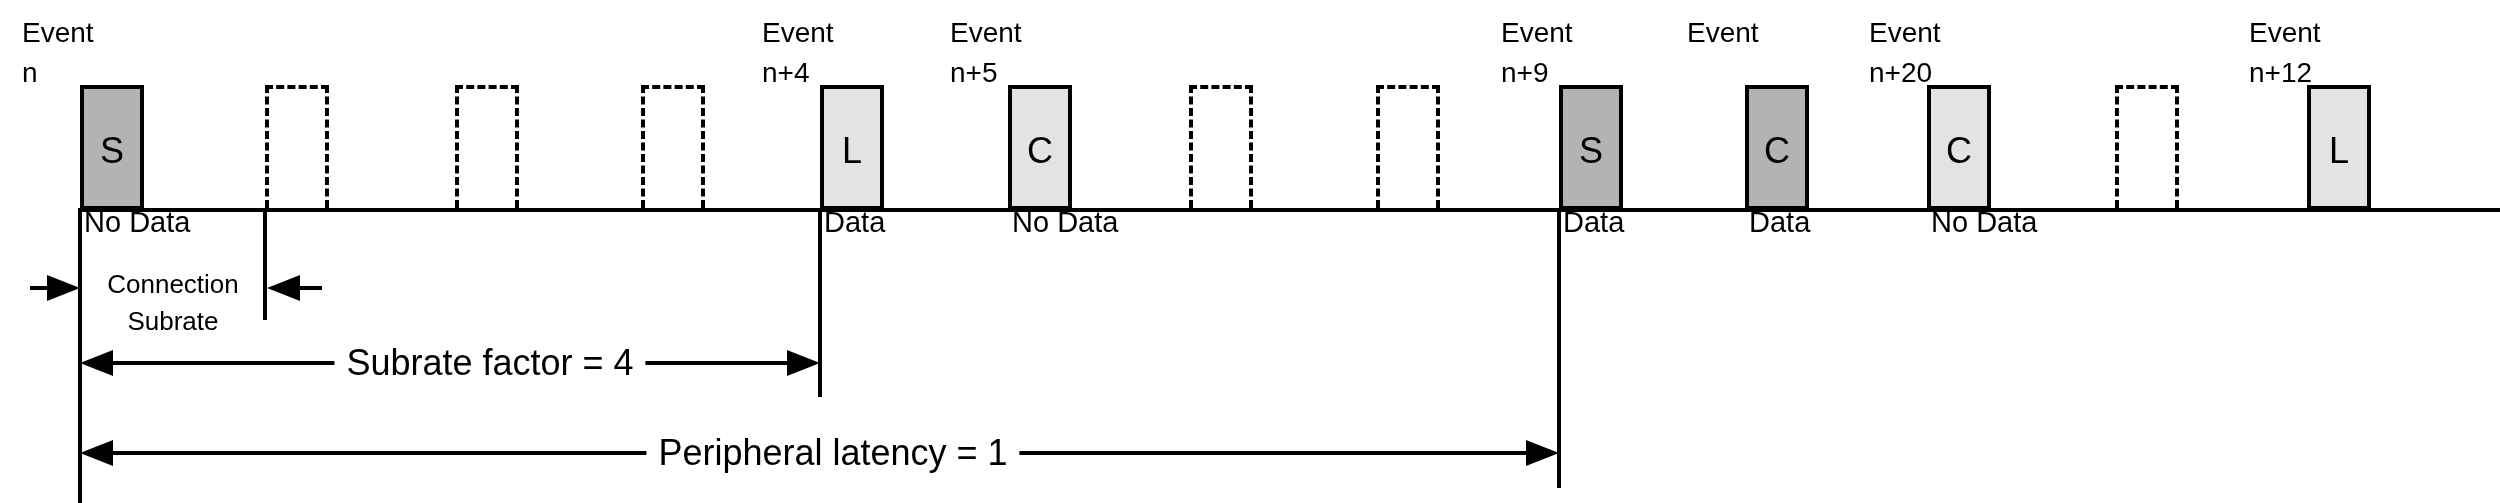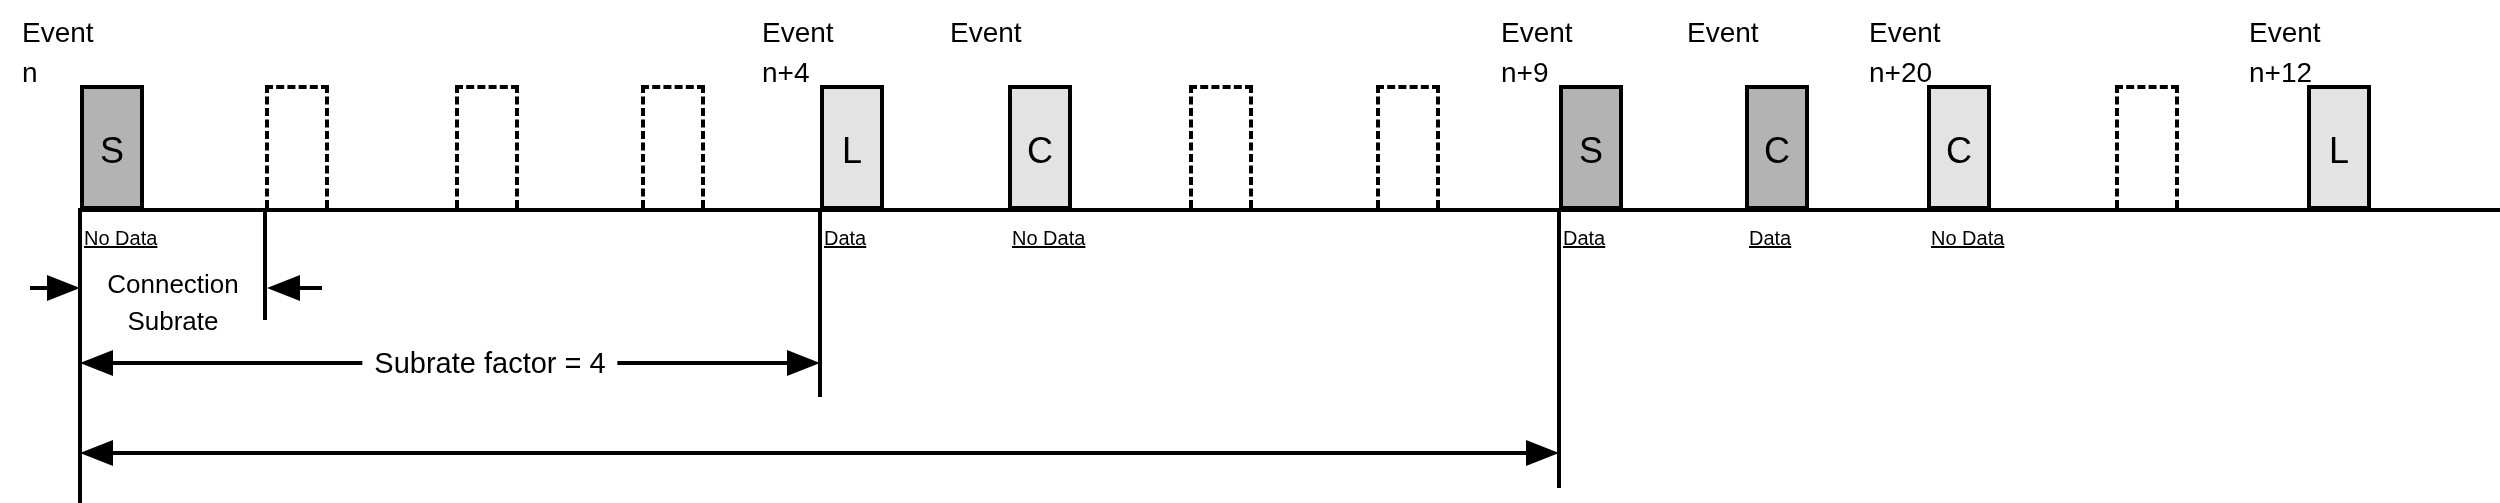--- a/index.html
+++ b/index.html
@@ -25,27 +25,27 @@
     height:123px;
     background:transparent !important;
   }
   .letter{font-size:36px;line-height:36px;padding-top:6px;}
   .toplabel{
     position:absolute;top:13px;width:180px;
     text-align:left;font-size:28px;line-height:40px;
     white-space:nowrap;
   }
   .belowlabel{
-    position:absolute;top:221px;
-    font-size:20px;line-height:34px;white-space:nowrap;text-decoration:underline;
+    position:absolute;top:205px;
+    font-size:29px;line-height:34px;white-space:nowrap;
   }
   .arrlabel{
     position:absolute;
     transform:translate(-50%,-50%);
-    font-size:29px;line-height:32px;
+    font-size:36px;line-height:32px;
     background:#ffffff;
     padding:0 12px;
     white-space:nowrap;
   }
   .cilabel{
     position:absolute;left:80px;top:266px;width:186px;
     text-align:center;font-size:26px;line-height:37px;
   }
   .arr-r{position:absolute;width:0;height:0;
     border-top:13px solid transparent;border-bottom:13px solid transparent;
@@ -109,20 +109,21 @@
       </div>
       <div class="ebox" style="left: 820px; background: rgb(227, 227, 227);">
         <span class="letter">L</span>
       </div>
       <div class="belowlabel" style="left: 824px;">Data</div>
     </div>
 
     <div class="event-group">
       <div class="toplabel" style="left: 950px;">
         <div>Event</div>
+        <div>n+5</div>
       </div>
       <div class="ebox" style="left: 1008px; background: rgb(227, 227, 227);">
         <span class="letter">C</span>
       </div>
       <div class="belowlabel" style="left: 1012px;">No Data</div>
     </div>
 
     <div class="event-group">
 
       <div class="ebox dashed" style="left: 1189px;">
@@ -201,14 +202,15 @@
   </div>
 
   <div class="arr-l" style="left:80px;top:350px;"></div>
   <div class="hline" style="left:110px;top:361px;width:680px;height:4px;"></div>
   <div class="arr-r" style="left:787px;top:350px;"></div>
   <div class="arrlabel" style="left:490px;top:363px;">Subrate factor = 4</div>
 
   <div class="arr-l" style="left:80px;top:440px;"></div>
   <div class="hline" style="left:110px;top:451px;width:1419px;height:4px;"></div>
   <div class="arr-r" style="left:1526px;top:440px;"></div>
+  <div class="arrlabel" style="left:833px;top:453px;">Peripheral latency = 1</div>
 
 </div>
 
 </body></html>

